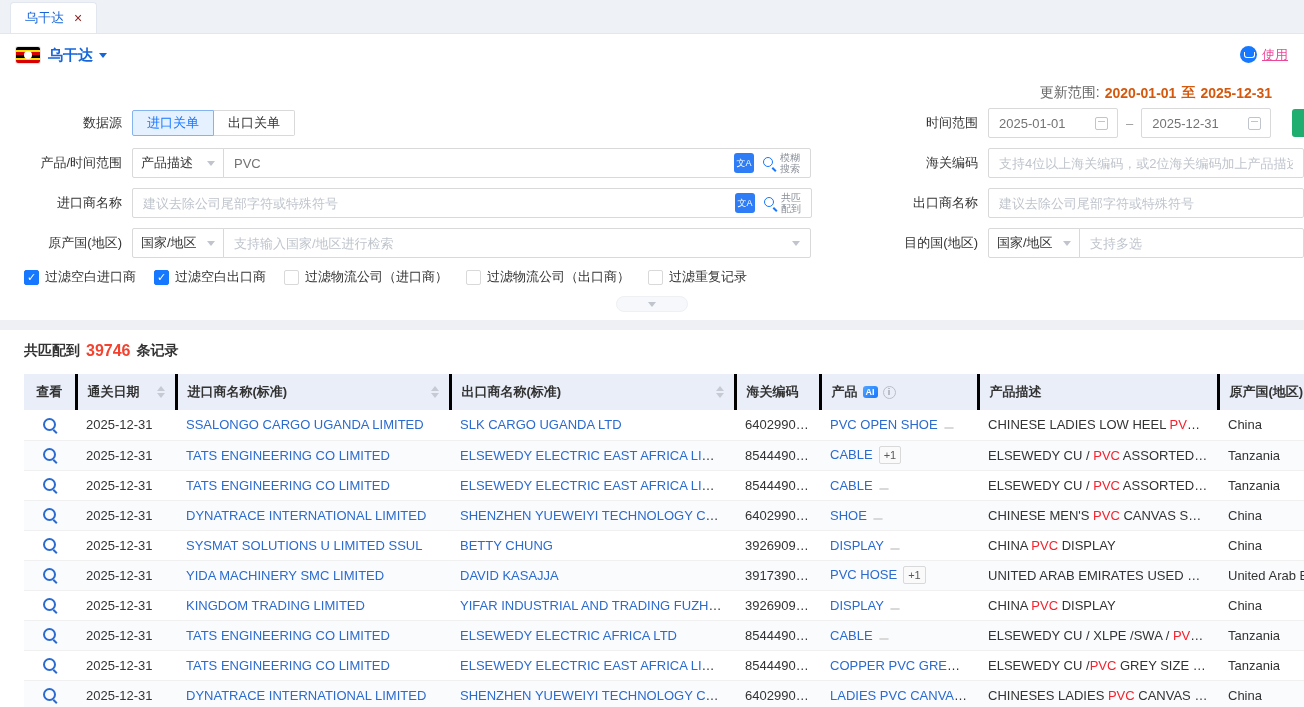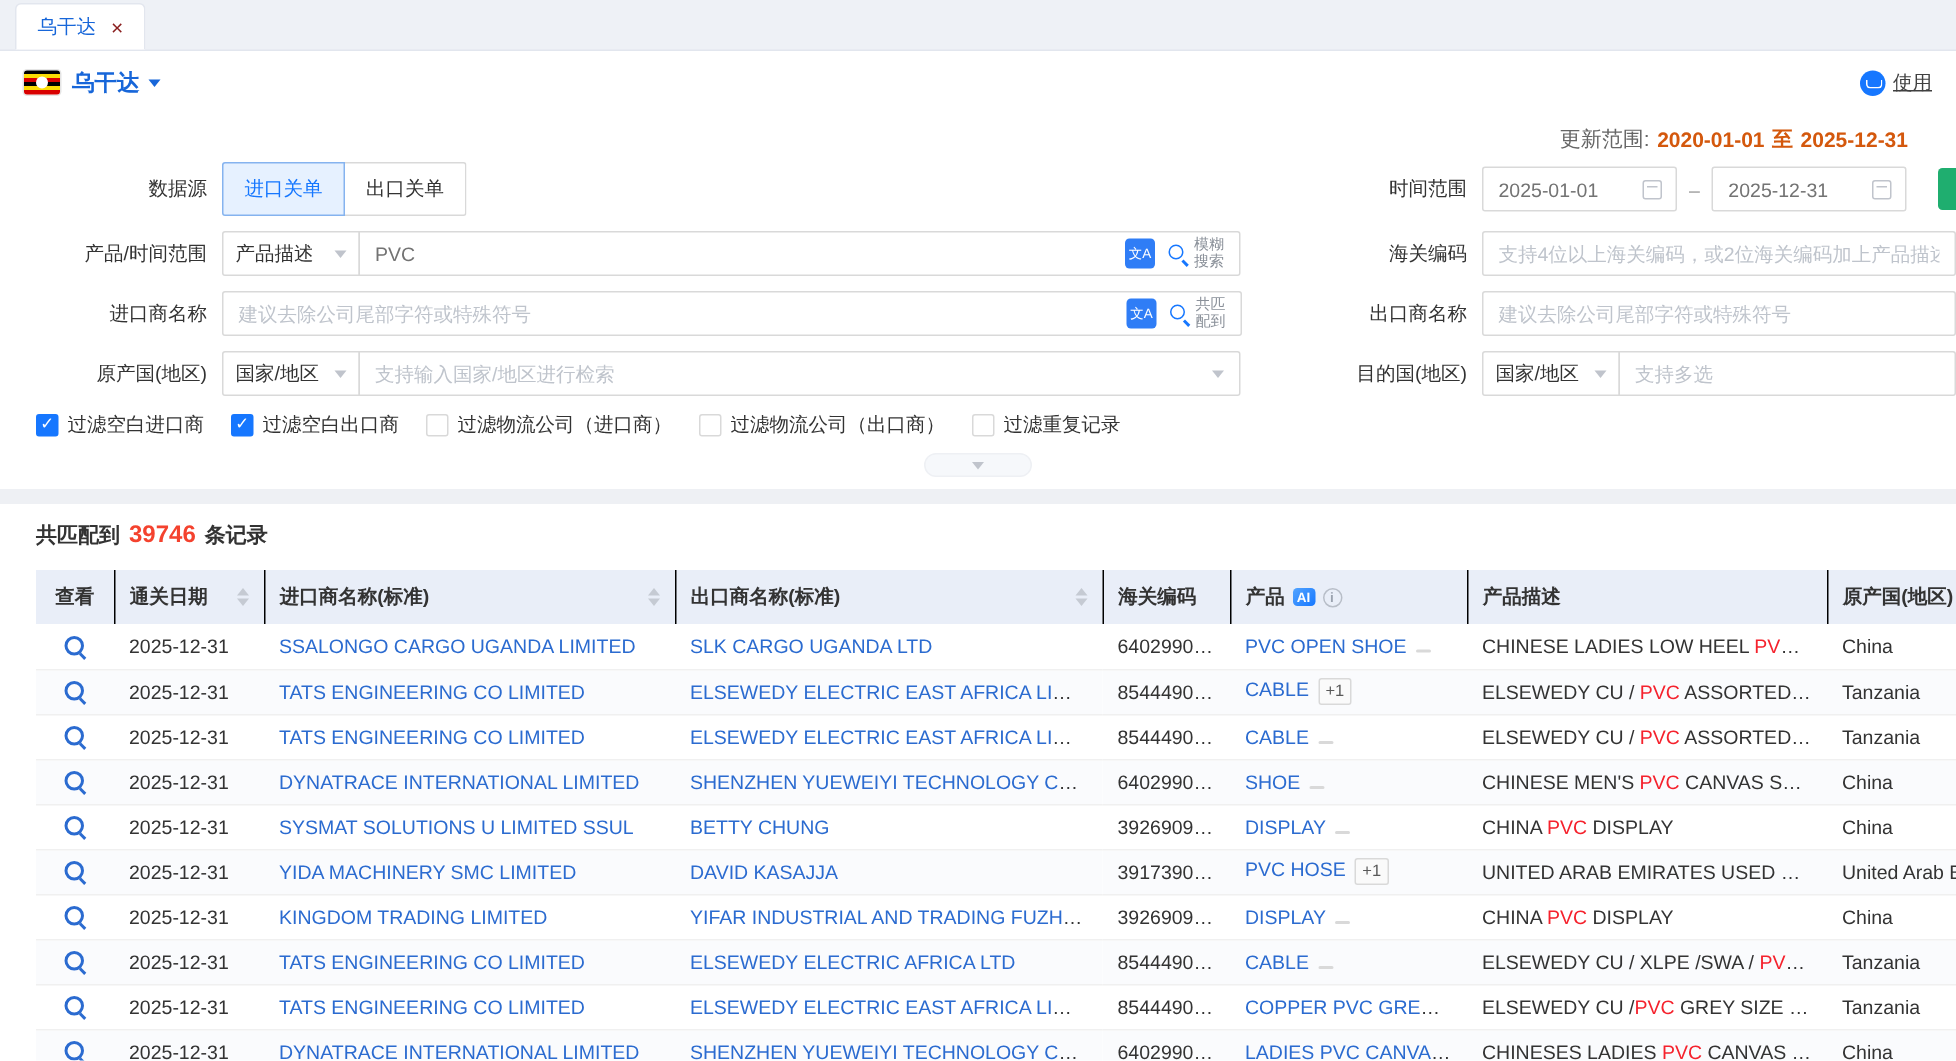--- a/index.html
+++ b/index.html
@@ -22,39 +22,39 @@
   .flag { width:24px; height:16px; border-radius:2px; position:relative; margin-right:8px;
     box-shadow:0 0 0 1px rgba(0,0,0,.10);
     background:linear-gradient(to bottom,#000 0 16.6%,#fcdc04 16.6% 33.3%,#d90000 33.3% 50%,
       #000 50% 66.6%,#fcdc04 66.6% 83.3%,#d90000 83.3% 100%); }
   .flag::after { content:""; position:absolute; left:50%; top:50%; width:8px; height:8px;
     margin:-4px 0 0 -4px; background:#fff; border-radius:50%; }
   .country { font-size:15px; font-weight:bold; color:#1766d9; margin-right:6px; }
   .tri-down { width:0; height:0; border-left:4px solid transparent; border-right:4px solid transparent;
     border-top:5px solid #c0c4cc; display:inline-block; }
   .tri-down.blue { border-top-color:#1766d9; }
-  .help { margin-left:auto; display:flex; align-items:center; gap:5px; color:#404040; cursor:pointer;text-decoration:underline; }
+  .help { margin-left:auto; display:flex; gap:5px; color:#ec4899; cursor:pointer;text-decoration:underline; }
   .helpicon { width:17px; height:17px; border-radius:50%; background:#1677ff; display:inline-block; position:relative; }
   .helpicon::after { content:""; position:absolute; left:4px; top:6px; width:9px; height:5px;
     border:1.5px solid #fff; border-top:none; border-radius:0 0 3px 3px; }
 
   
   .filters { background:#fff; }
   .update-line { display:flex; justify-content:flex-end; align-items:center; gap:5px;
     padding:8px 32px 6px 0; font-size:14px; color:#666; }
   .update-line b { color:#d4580d; font-weight:bold; }
 
   .frow { display:flex; align-items:center; margin-bottom:10px; }
   .fleft { display:flex; align-items:center; width:852px; flex:none; }
   .fright { display:flex; align-items:center; flex:1; min-width:0; }
-  .flabel { width:148px; flex:none; text-align:right; padding-right:10px; color:#333; }
+  .flabel { width:132px; flex:none; text-align:right; padding-right:10px; color:#333; }
   .fright .flabel { width:136px; }
 
   .seg { display:flex; }
-  .seg .opt { height:36px; padding:0 14px; border:1px solid #d9d9d9; background:#fff;
+  .seg .opt { height:26px; padding:0 14px; border:1px solid #d9d9d9; background:#fff;
     font-size:13px; color:#333; cursor:pointer; font-family:inherit; }
   .seg .opt:first-child { border-radius:2px 0 0 2px; }
   .seg .opt + .opt { border-left:none; border-radius:0 2px 2px 0; }
   .seg .opt.active { background:#e6f1ff; color:#1677ff; border:1px solid #85b3ef; }
 
   .select { height:30px; border:1px solid #d9d9d9; border-radius:2px 0 0 2px; background:#fff;
     display:flex; align-items:center; justify-content:space-between; padding:0 8px;
     width:92px; flex:none; color:#333; cursor:pointer; }
   .ibox { height:30px; border:1px solid #d9d9d9; border-radius:2px; background:#fff;
     display:flex; align-items:center; min-width:0; }
@@ -98,21 +98,21 @@
   .band { height:10px; background:#eef0f4; }
 
   
   .results { padding:12px 0 0 24px; background:#fff; }
   .summary { display:flex; align-items:flex-start; gap:6px; font-weight:bold; font-size:14px; color:#333; }
   .summary .cnt { color:#f4422e; font-size:16px; }
 
   .twrap { margin-top:14px; width:1280px; overflow:hidden; }
   table { border-collapse:collapse; table-layout:fixed; width:1360px; font-size:13px; }
   thead th { background:#e9eef8; height:36px; font-weight:bold; color:#333; text-align:left;
-    padding:0 10px; border-right:1px solid #000000; }
+    padding:0 10px; border-right:3px solid #000000; }
   thead th:last-child { border-right:none; }
   .thc { display:flex; align-items:center; width:100%; }
   .thc.center { justify-content:center; }
   .sort { display:inline-flex; flex-direction:column; gap:2px; margin-left:auto; padding-left:6px; cursor:pointer; }
   .sort .up { width:0; height:0; border-left:4px solid transparent; border-right:4px solid transparent;
     border-bottom:5px solid #c5cad3; }
   .sort .dn { width:0; height:0; border-left:4px solid transparent; border-right:4px solid transparent;
     border-top:5px solid #c5cad3; }
   .ai { background:linear-gradient(135deg,#53a4ff,#1677ff); color:#fff; font-size:9px; font-weight:bold;
     border-radius:3px; padding:1px 3px; margin-left:5px; }

